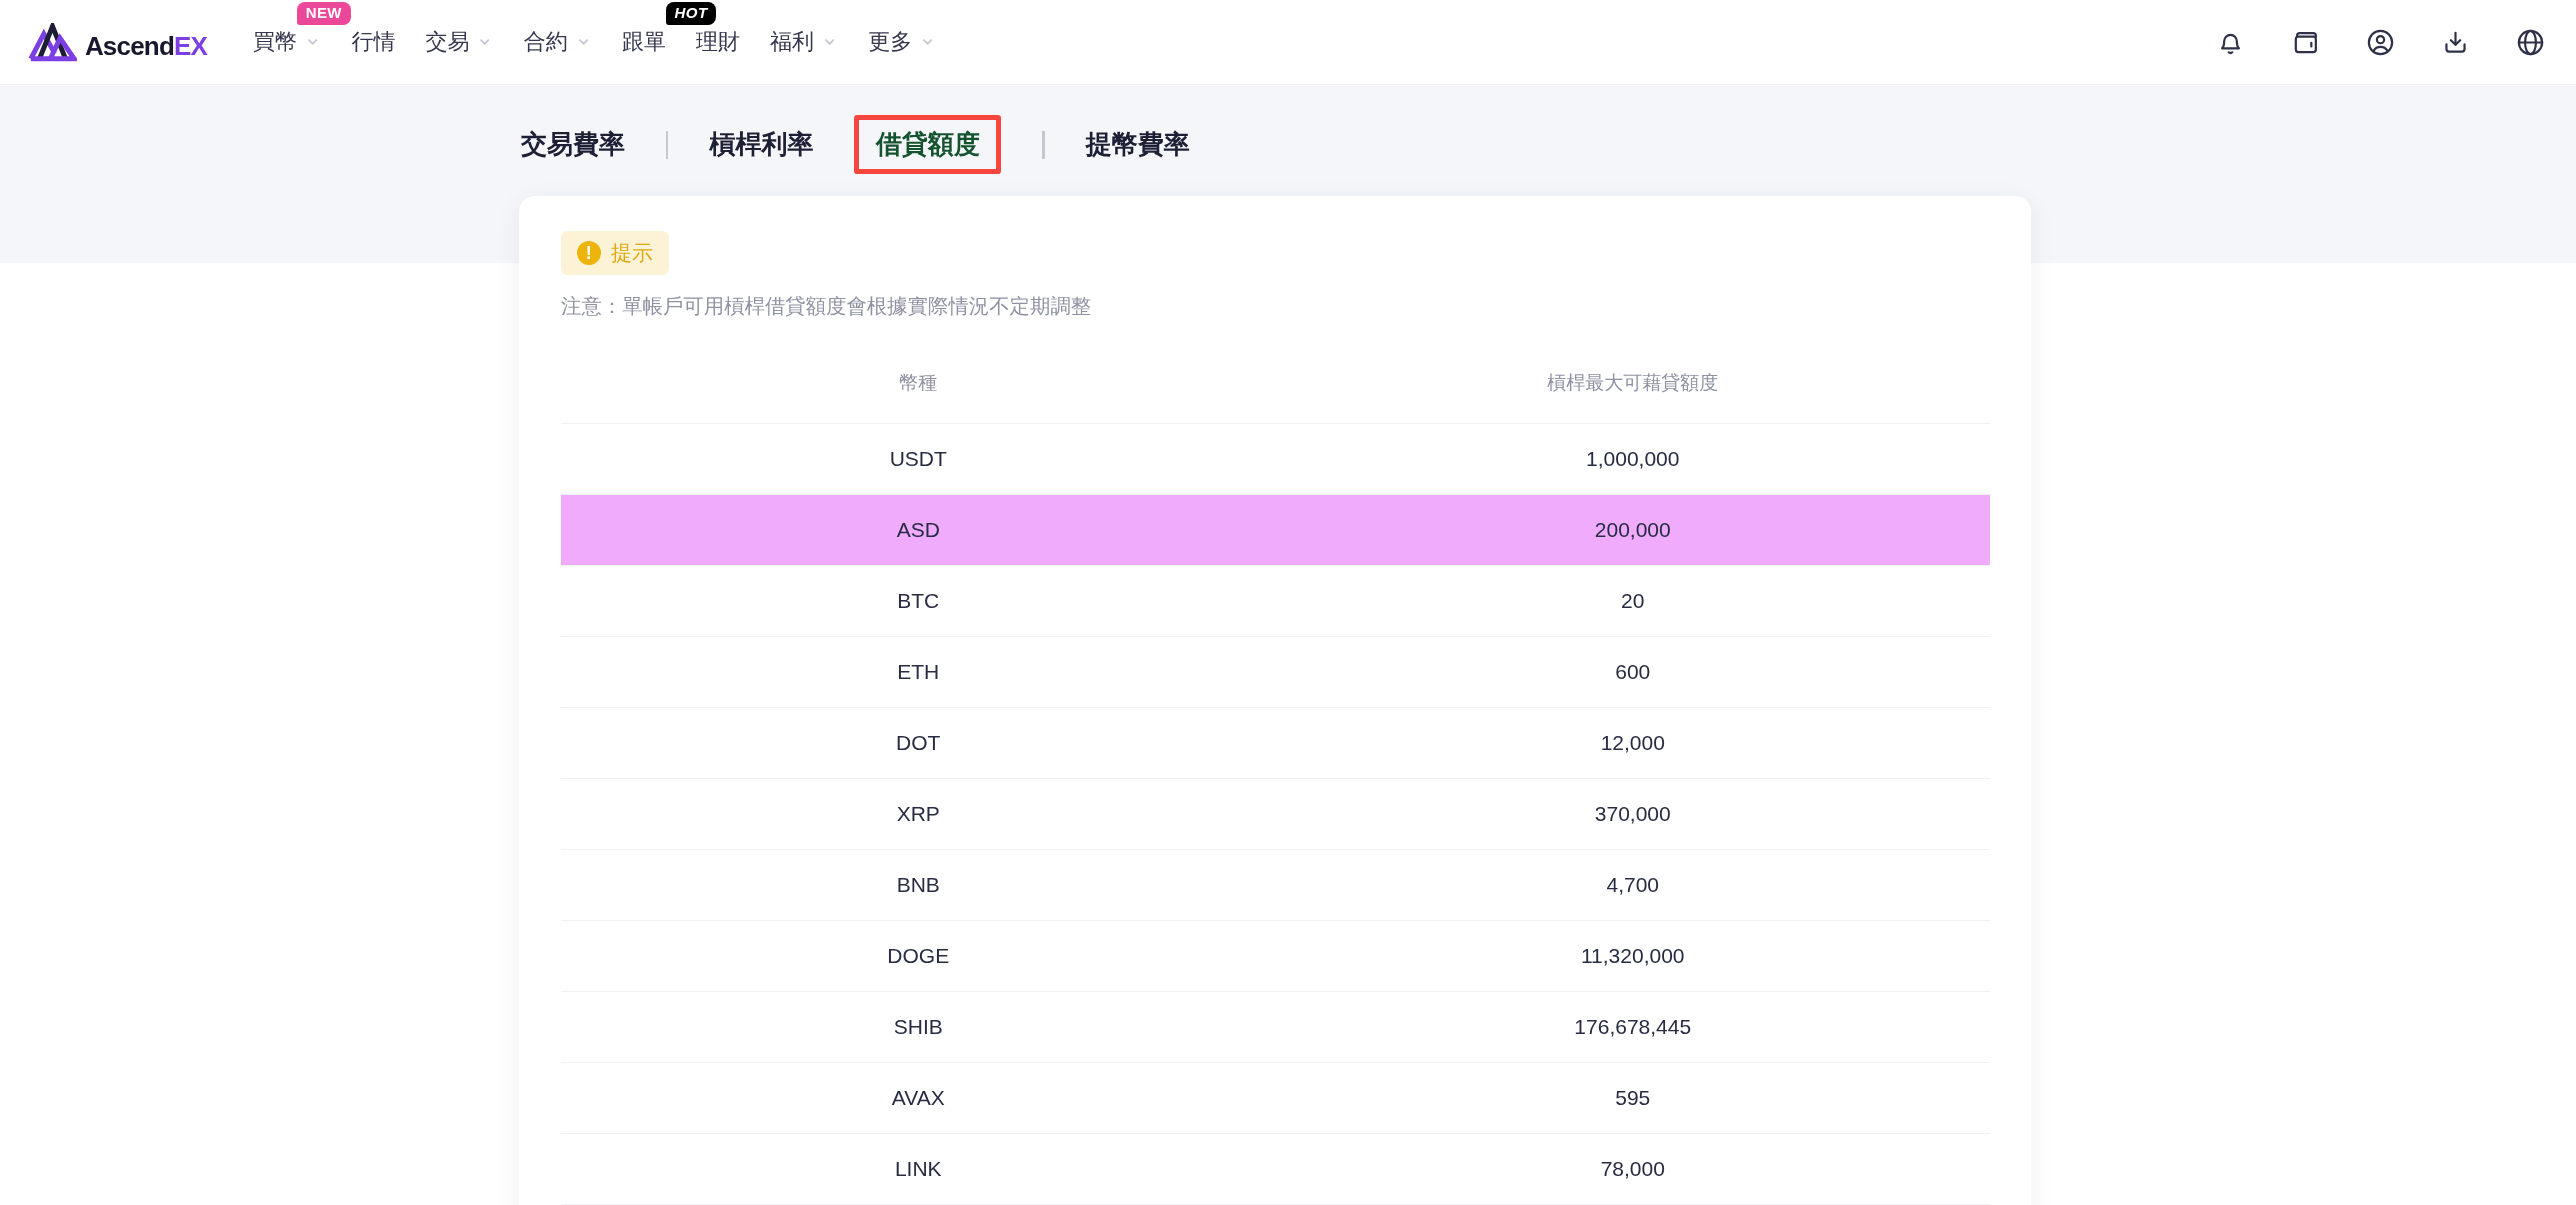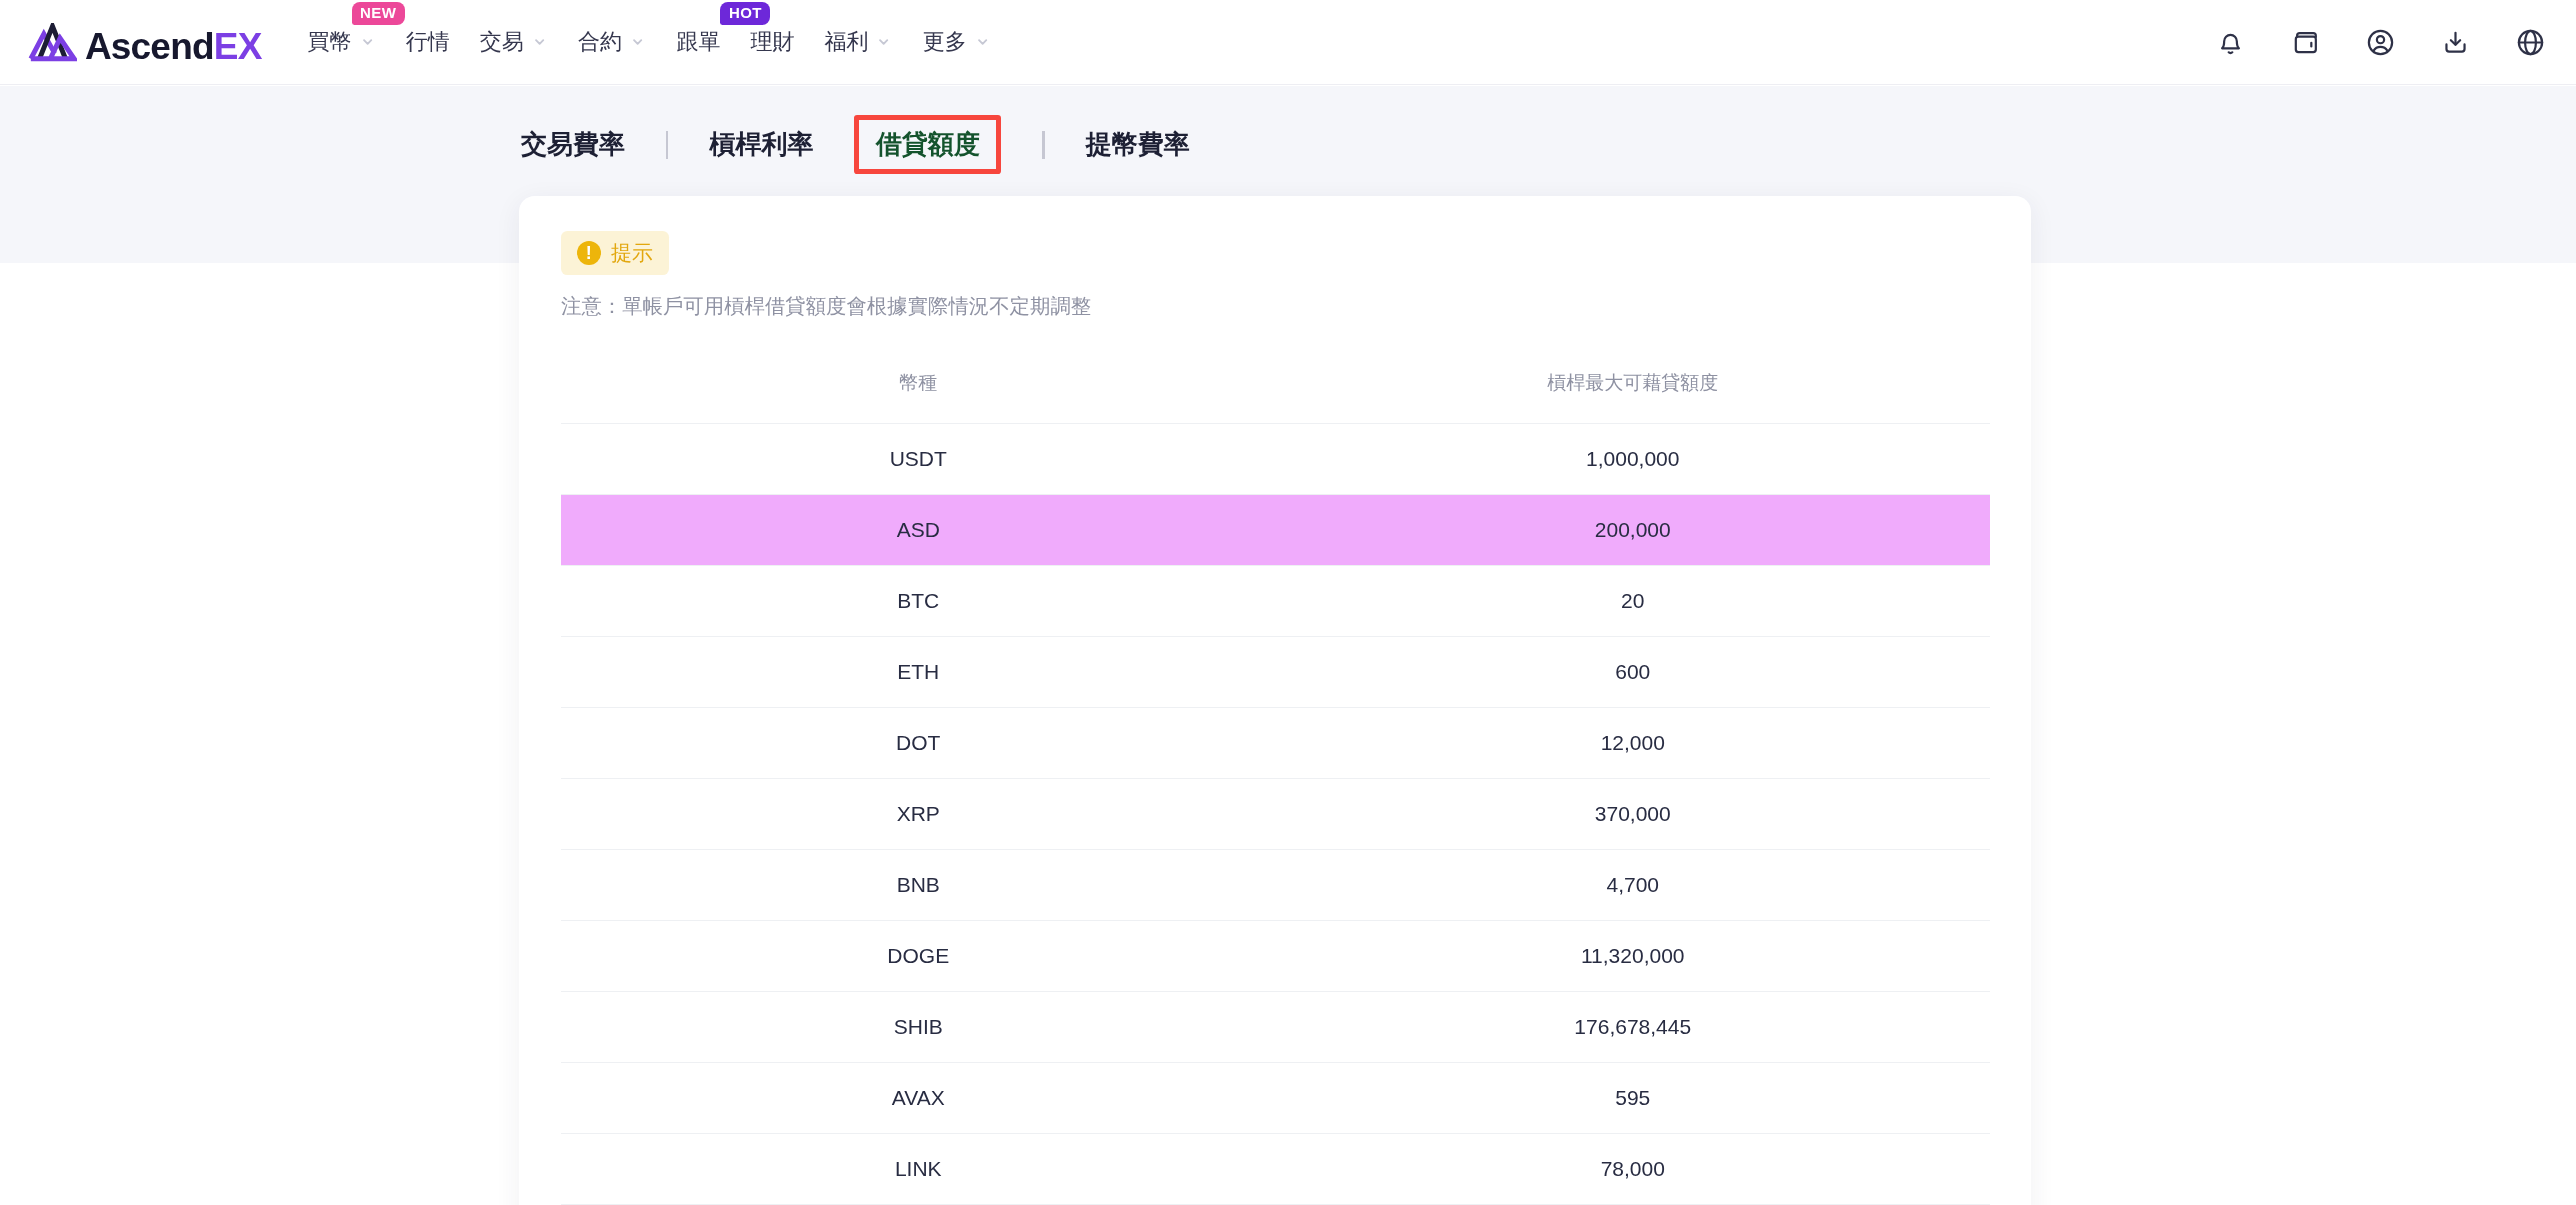--- a/index.html
+++ b/index.html
@@ -7,29 +7,29 @@
               font-family:"Liberation Sans", sans-serif; }
   .page { position:relative; width:2576px; height:1205px; }
 
   
   .topnav { position:absolute; left:0; top:0; width:100%; height:85px; background:#fff;
             border-bottom:1.6px solid #eeeef3; display:flex; align-items:center;
             justify-content:space-between; padding:0 28px; z-index:5; }
   .nav-left { display:flex; align-items:center; gap:46px; }
   .logo { display:flex; align-items:center; gap:7.9px; cursor:pointer; }
   .logo-mark { width:49px; height:39px; }
-  .logo-text { font-size:37px; font-weight:bold; color:#17182e; letter-spacing:-0.8px;margin-top:9px; }
+  .logo-text { font-size:26px; font-weight:bold; color:#17182e; letter-spacing:-0.8px;margin-top:9px; }
   .logo-accent { color:#7c3fe4; }
   .nav-items { display:flex; align-items:center; gap:30px; }
   .nav-item { position:relative; display:flex; align-items:center; gap:7px; cursor:pointer;
               font-size:22px; color:#35374e; font-weight:500; padding:11px 0; }
   .nav-badge { position:absolute; top:-14px; left:44px; color:#fff; font-size:15px; font-weight:bold;
                padding:3.1px 8.6px; border-radius:7.9px 7.9px 7.9px 2.4px; line-height:1.1; letter-spacing:0.4px; }
   .badge-new { background:#ec4899; }
-  .badge-hot { background:#6d28d9; }
+  .badge-hot { background:#000000;font-style:italic; }
   .chev { width:17.3px; height:17.3px; stroke:#c6c8d4; stroke-width:2.6; fill:none;
           stroke-linecap:round; stroke-linejoin:round; }
   .nav-right { display:flex; align-items:center; gap:44px; padding-right:1.6px; }
   .nav-icon { width:31px; height:31px; cursor:pointer; }
   .nav-icon svg { width:31px; height:31px; stroke:#2e3147; stroke-width:1.7; fill:none;
                   stroke-linecap:round; stroke-linejoin:round; }
 
   
   .tabs-band { position:absolute; left:0; top:86px; width:100%; height:177px; background:#f5f6fa; z-index:1; }
   .tabs { display:flex; align-items:center; gap:41px; margin:28px 0 0 521px; height:61px; }

